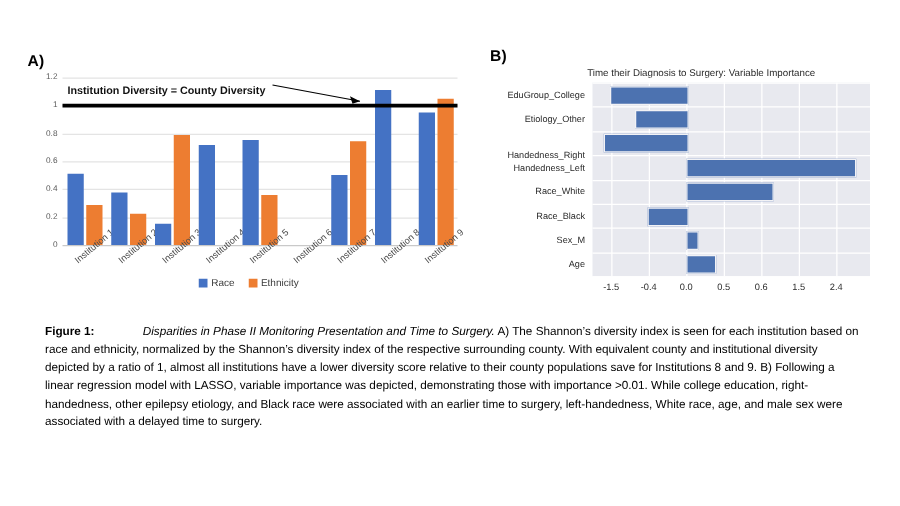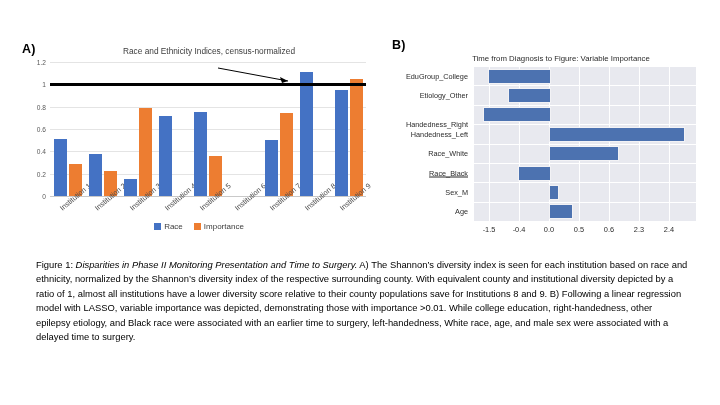--- a/index.html
+++ b/index.html
@@ -219,34 +219,33 @@
     position: absolute;
     left: 36px;
     top: 258px;
     width: 652px;
     font-family: "Liberation Sans", sans-serif;
     font-size: 9.4px;
     line-height: 14.4px;
     color: #000000;
     text-align: left;
   }
-  #caption b { font-weight: normal; }
-  #caption i { font-style: italic; }
+  #caption b { font-weight: bold; }
+  #caption i { font-style: italic; margin-left: 36px; }
 </style>
 </head>
 <body>
 
 <div id="page">
 
   <div id="figure-area">
 
     <div id="panel-a">
       <div class="panel-letter" id="panel-a-letter">A)</div>
 
-      <div id="chartA-title">Race and Ethnicity Indices, census-normalized</div>
 
       <div id="chartA-plot">
           <div class="gridline axis0" style="top: 134px;"></div>
           <div class="ytick" style="top: 134px;">0</div>
           <div class="gridline" style="top: 111.667px;"></div>
           <div class="ytick" style="top: 111.667px;">0.2</div>
           <div class="gridline" style="top: 89.3333px;"></div>
           <div class="ytick" style="top: 89.3333px;">0.4</div>
           <div class="gridline" style="top: 67px;"></div>
           <div class="ytick" style="top: 67px;">0.6</div>
@@ -291,42 +290,43 @@
           <div class="bar-group" style="left: 245.778px; width: 35.1111px;">
             <div class="bar race" style="height: 123.95px;"></div>
             <div class="xtick" style="left: 10.5333px;">Institution 8</div>
           </div>
           <div class="bar-group" style="left: 280.889px; width: 35.1111px;">
             <div class="bar race" style="height: 106.083px;"></div>
             <div class="bar ethnicity" style="height: 117.25px;"></div>
             <div class="xtick" style="left: 10.5333px;">Institution 9</div>
           </div>
           <div id="diversity-line" style="top: 21.3333px;"></div>
+          <div id="diversity-label" style="left: 4px; top: 5.33333px;">Institution Diversity = County Diversity</div>
           <svg id="diversity-arrow" width="78" height="20" style="left: 168px; top: 4.33333px;">
             <line x1="0" y1="2" x2="70" y2="15" stroke="#000" stroke-width="1"></line>
             <polygon points="70,15 62,11 64,17" fill="#000"></polygon>
           </svg>
         </div>
 
       <div id="chartA-legend">
         <div class="legend-item">
           <span class="legend-swatch" style="background:#4472c4"></span>
           <span>Race</span>
         </div>
         <div class="legend-item">
           <span class="legend-swatch" style="background:#ed7d31"></span>
-          <span>Importance</span>
+          <span>Ethnicity</span>
         </div>
       </div>
     </div>
 
     <div id="panel-b">
       <div class="panel-letter" id="panel-b-letter">B)</div>
 
-      <div id="chartB-title">Time from Diagnosis to Figure: Variable Importance</div>
+      <div id="chartB-title">Time their Diagnosis to Surgery: Variable Importance</div>
 
       <div id="chartB-plot">
           <div class="hgrid" style="top: 0px;"></div>
           <div class="hgrid" style="top: 19.375px;"></div>
           <div class="hgrid" style="top: 38.75px;"></div>
           <div class="hgrid" style="top: 58.125px;"></div>
           <div class="hgrid" style="top: 77.5px;"></div>
           <div class="hgrid" style="top: 96.875px;"></div>
           <div class="hgrid" style="top: 116.25px;"></div>
           <div class="hgrid" style="top: 135.625px;"></div>
@@ -335,35 +335,35 @@
           <div class="bxtick" style="left: 15px;">-1.5</div>
           <div class="vgrid" style="left: 45px;"></div>
           <div class="bxtick" style="left: 45px;">-0.4</div>
           <div class="vgrid" style="left: 75px;"></div>
           <div class="bxtick" style="left: 75px;">0.0</div>
           <div class="vgrid" style="left: 105px;"></div>
           <div class="bxtick" style="left: 105px;">0.5</div>
           <div class="vgrid" style="left: 135px;"></div>
           <div class="bxtick" style="left: 135px;">0.6</div>
           <div class="vgrid" style="left: 165px;"></div>
-          <div class="bxtick" style="left: 165px;">2.3</div>
+          <div class="bxtick" style="left: 165px;">1.5</div>
           <div class="vgrid" style="left: 195px;"></div>
           <div class="bxtick" style="left: 195px;">2.4</div>
           <div class="hbar" style="left: 13.8px; width: 61.2px; top: 2.6875px; background: rgb(76, 114, 176);"></div>
           <div class="blabel" style="top: 9.6875px;">EduGroup_College</div>
           <div class="hbar" style="left: 34.2px; width: 40.8px; top: 22.0625px; background: rgb(76, 114, 176);"></div>
           <div class="blabel" style="top: 29.0625px;">Etiology_Other</div>
           <div class="hbar" style="left: 9px; width: 66px; top: 41.4375px; background: rgb(76, 114, 176);"></div>
           <div class="blabel" style="top: 58px;">Handedness_Right</div>
           <div class="hbar" style="left: 75px; width: 134.4px; top: 60.8125px; background: rgb(76, 114, 176);"></div>
           <div class="blabel" style="top: 67.8125px;">Handedness_Left</div>
           <div class="hbar" style="left: 75px; width: 68.4px; top: 80.1875px; background: rgb(76, 114, 176);"></div>
           <div class="blabel" style="top: 87.1875px;">Race_White</div>
           <div class="hbar" style="left: 43.8px; width: 31.2px; top: 99.5625px; background: rgb(76, 114, 176);"></div>
-          <div class="blabel" style="top: 106.562px; text-decoration: underline;">Race_Black</div>
+          <div class="blabel" style="top: 106.562px;">Race_Black</div>
           <div class="hbar" style="left: 75px; width: 8.4px; top: 118.938px; background: rgb(76, 114, 176);"></div>
           <div class="blabel" style="top: 125.938px;">Sex_M</div>
           <div class="hbar" style="left: 75px; width: 22.2px; top: 138.312px; background: rgb(76, 114, 176);"></div>
           <div class="blabel" style="top: 145.312px;">Age</div>
         </div>
     </div>
 
   </div>
 
   <div id="caption">

